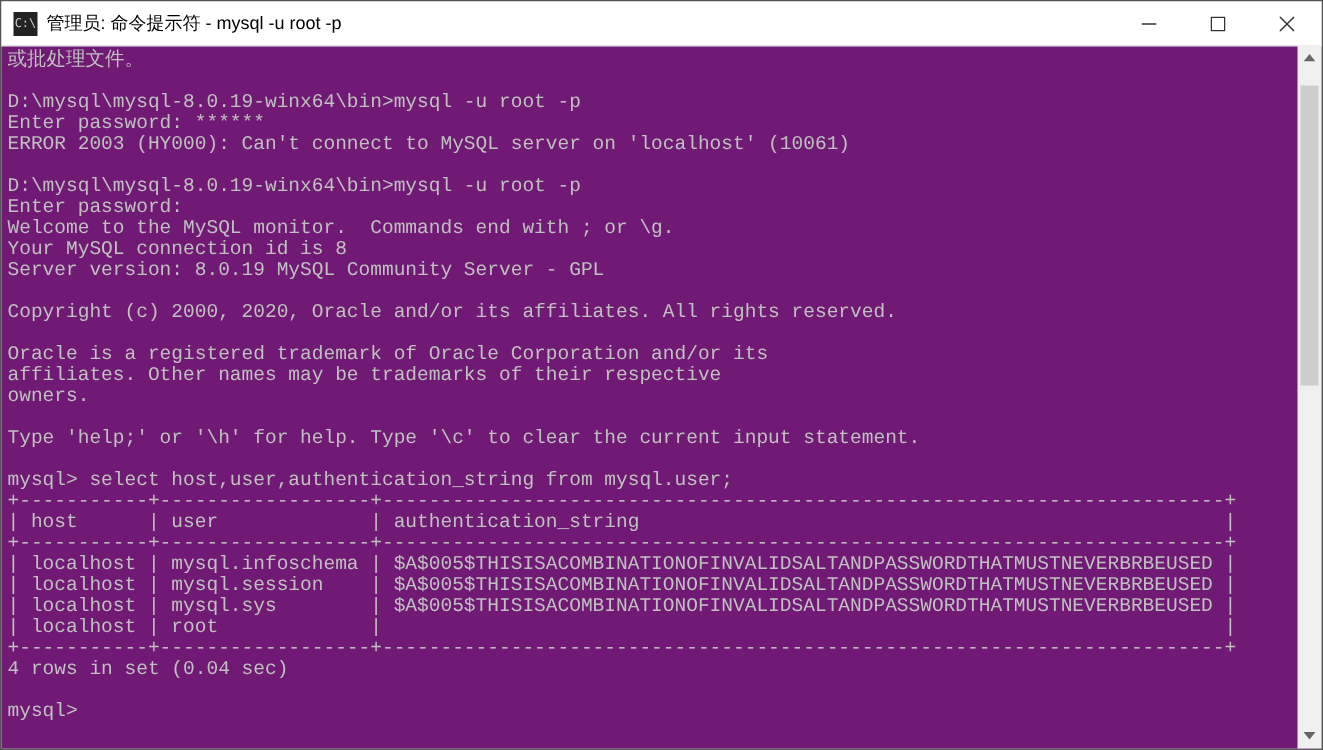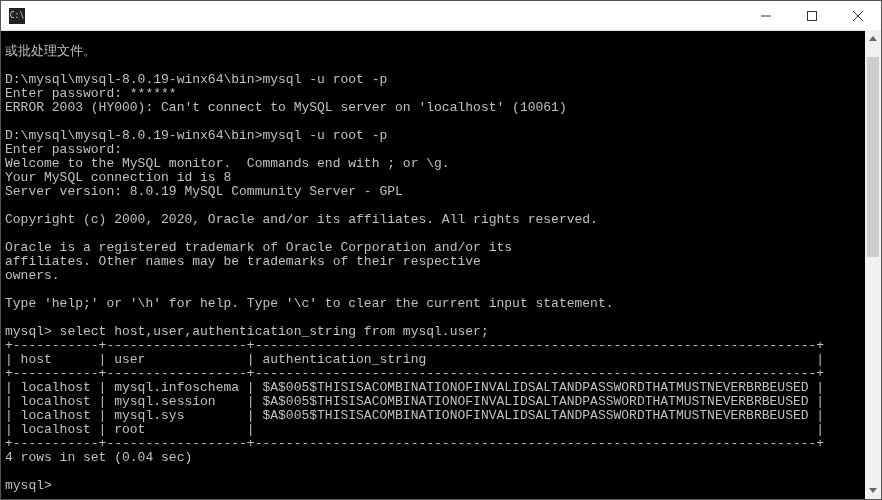--- a/index.html
+++ b/index.html
@@ -48,26 +48,26 @@
     height: 30px;
     display: flex;
     align-items: center;
     justify-content: center;
     font-size: 12px;
     color: #333;
     cursor: pointer;
   }
   .terminal {
     flex: 1;
-    background: #000000;
+    background: #701a75;
     color: #c0c0c0;
     font-family: "NSimSun","SimSun","Consolas","Courier New",monospace;
     font-size: 13px;
     line-height: 14px;
-    padding: 14px 4px;
+    padding: 2px 4px;
     overflow: hidden;
     white-space: pre;
   }
   .scrollbar {
     position: absolute;
     right: 1px;
     top: 30px;
     width: 16px;
     bottom: 1px;
     background: #f0f0f0;
@@ -89,20 +89,21 @@
   }
   .wrap { position:relative; width:882px; height:500px; }
 </style>
 </head>
 <body>
 
 <div class="wrap">
 <div class="window">
   <div class="titlebar">
     <span class="titlebar-icon">C:\</span>
+    <span class="titlebar-title">管理员: 命令提示符 - mysql  -u root -p</span>
     <span class="titlebar-spacer"></span>
     <div class="win-btn">
       <svg width="10" height="10" viewBox="0 0 10 10">
             <path d="M0 5 H10" stroke="#333" stroke-width="1"></path>
           </svg>
     </div>
     <div class="win-btn">
       <svg width="10" height="10" viewBox="0 0 10 10">
             <rect x="0.5" y="0.5" width="9" height="9" fill="none" stroke="#333" stroke-width="1"></rect>
           </svg>

